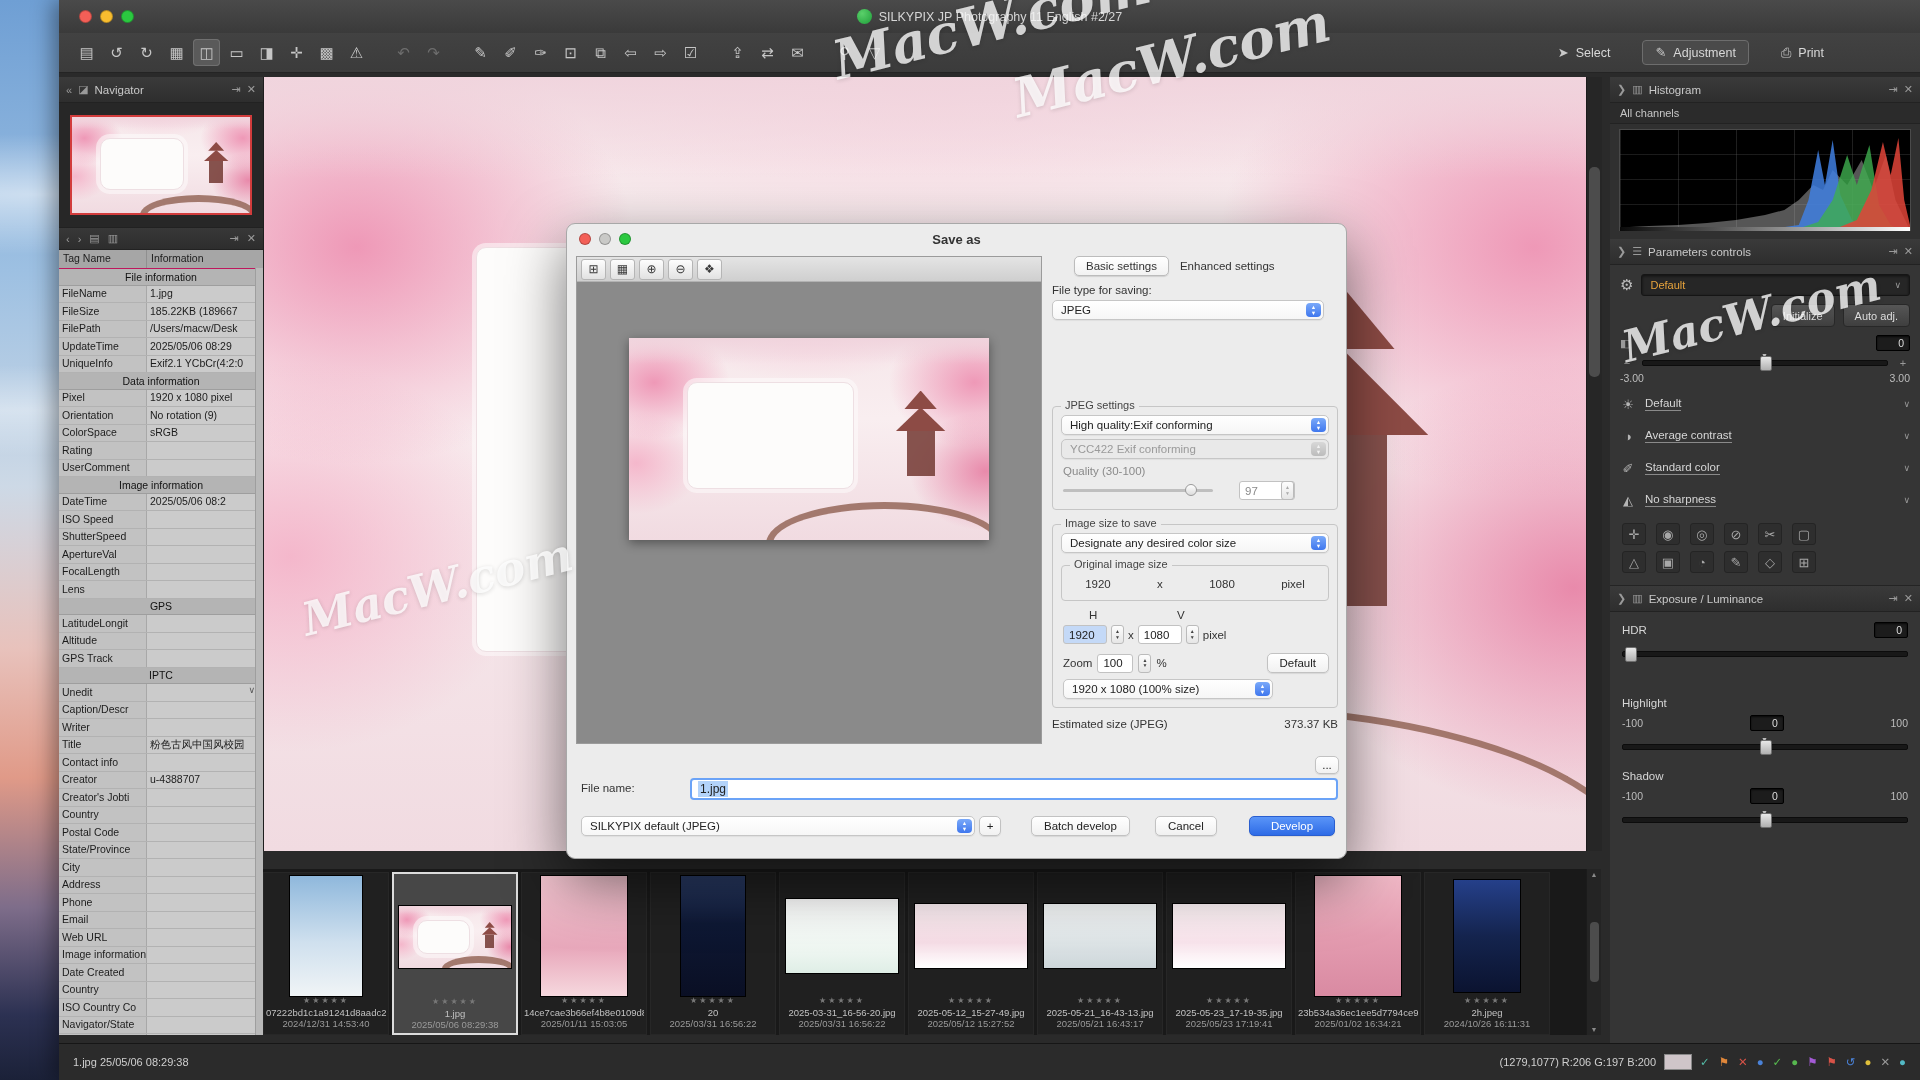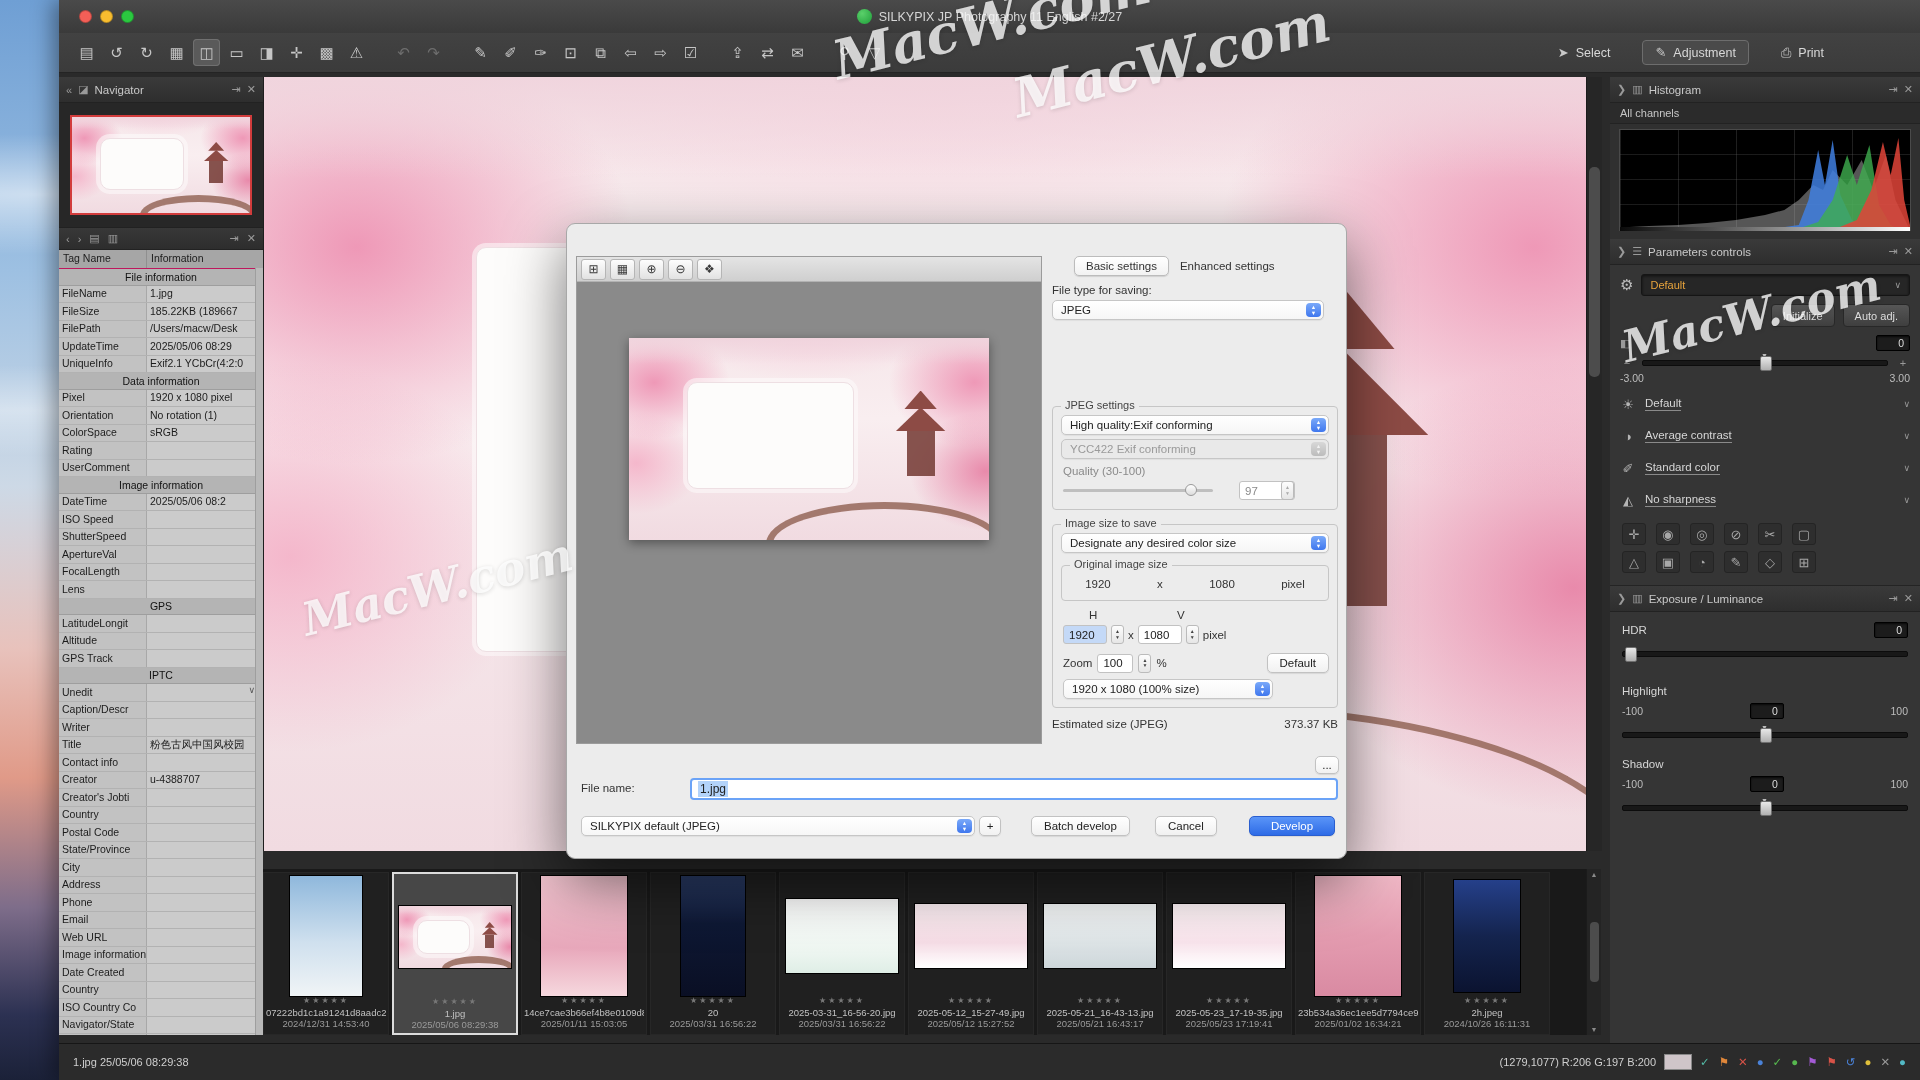--- a/index.html
+++ b/index.html
@@ -278,21 +278,21 @@
               <span class="mt-name">UniqueInfo</span>
               <span class="mt-val">Exif2.1 YCbCr(4:2:0</span>
             </div>
             <div class="mt-sec">Data information</div>
             <div class="mt-row">
               <span class="mt-name">Pixel</span>
               <span class="mt-val">1920 x 1080 pixel</span>
             </div>
             <div class="mt-row">
               <span class="mt-name">Orientation</span>
-              <span class="mt-val">No rotation (1)</span>
+              <span class="mt-val">No rotation (9)</span>
             </div>
             <div class="mt-row">
               <span class="mt-name">ColorSpace</span>
               <span class="mt-val">sRGB</span>
             </div>
             <div class="mt-row">
               <span class="mt-name">Rating</span>
               <span class="mt-val"></span>
             </div>
             <div class="mt-row">
@@ -655,21 +655,21 @@
         <div class="lum-label-row">
           <span>HDR</span>
           <span class="sp"></span>
           <span class="vbox">0</span>
         </div>
         <div class="lum-slider-wrap">
           <div class="dslider">
               <span class="dknob" style="left:2px"></span>
             </div>
         </div>
-        <div class="lum-label-row" style="margin-top:12px">
+        <div class="lum-label-row" style="margin-top:24px">
           <span>Highlight</span>
         </div>
         <div class="lum-minmax">
           <span>-100</span>
           <span class="sp"></span>
           <span class="vbox">0</span>
           <span class="sp"></span>
           <span>100</span>
         </div>
         <div class="lum-slider-wrap">
@@ -713,20 +713,28 @@
             <span class="sicon" style="color: rgb(216, 83, 72);">⚑</span>
             <span class="sicon" style="color: rgb(74, 130, 216);">↺</span>
             <span class="sicon" style="color: rgb(224, 192, 58);">●</span>
             <span class="sicon" style="color: rgb(154, 154, 154);">✕</span>
             <span class="sicon" style="color: rgb(83, 185, 197);">●</span>
           </div>
       </div>
     </div>
 
     <div class="dialog">
+      <div class="dl-title">
+        <div class="dl-lights">
+          <span class="light" style="background:#f35f57"></span>
+          <span class="light" style="background:#c9c9c7"></span>
+          <span class="light" style="background:#2bc840"></span>
+        </div>
+        <span>Save as</span>
+      </div>
 
       <div class="preview">
         <div class="pv-toolbar">
             <span class="pv-icon">⊞</span>
             <span class="pv-icon">▦</span>
             <span class="pv-icon">⊕</span>
             <span class="pv-icon">⊖</span>
             <span class="pv-icon">❖</span>
           </div>
         <div class="pv-body">

